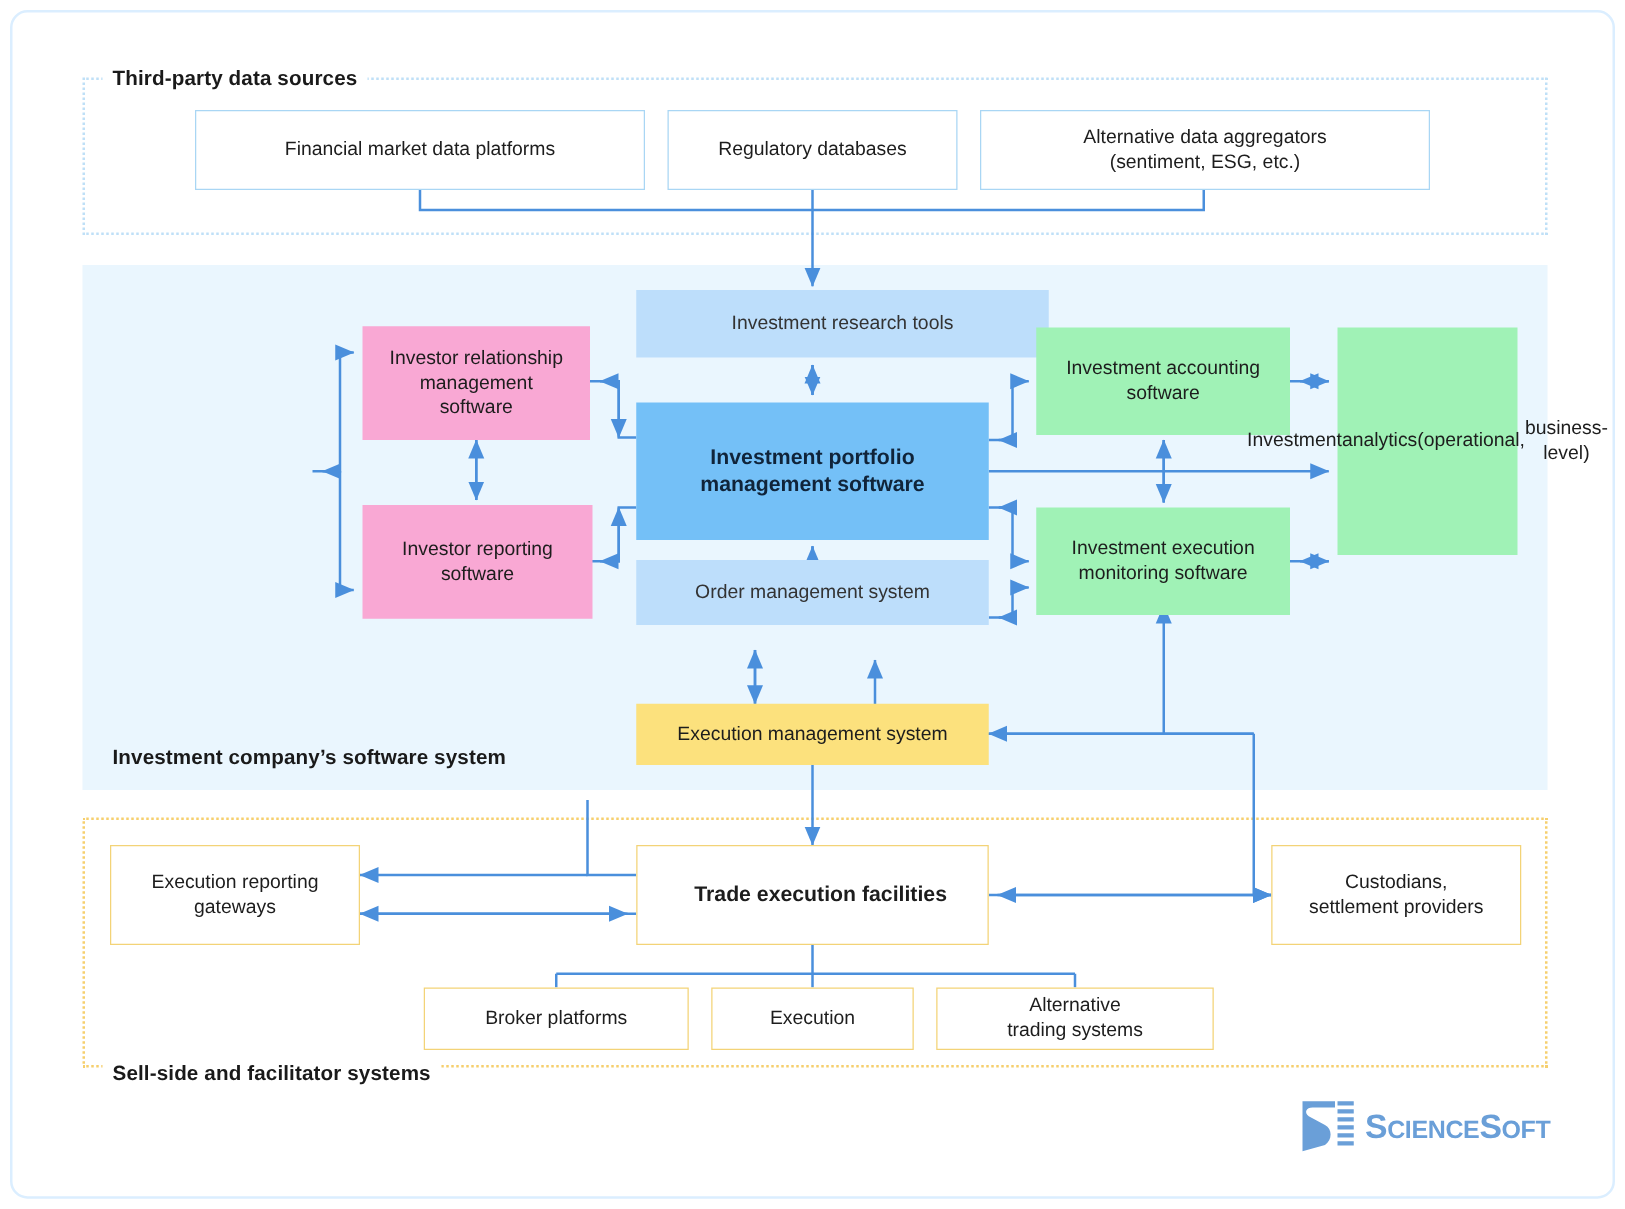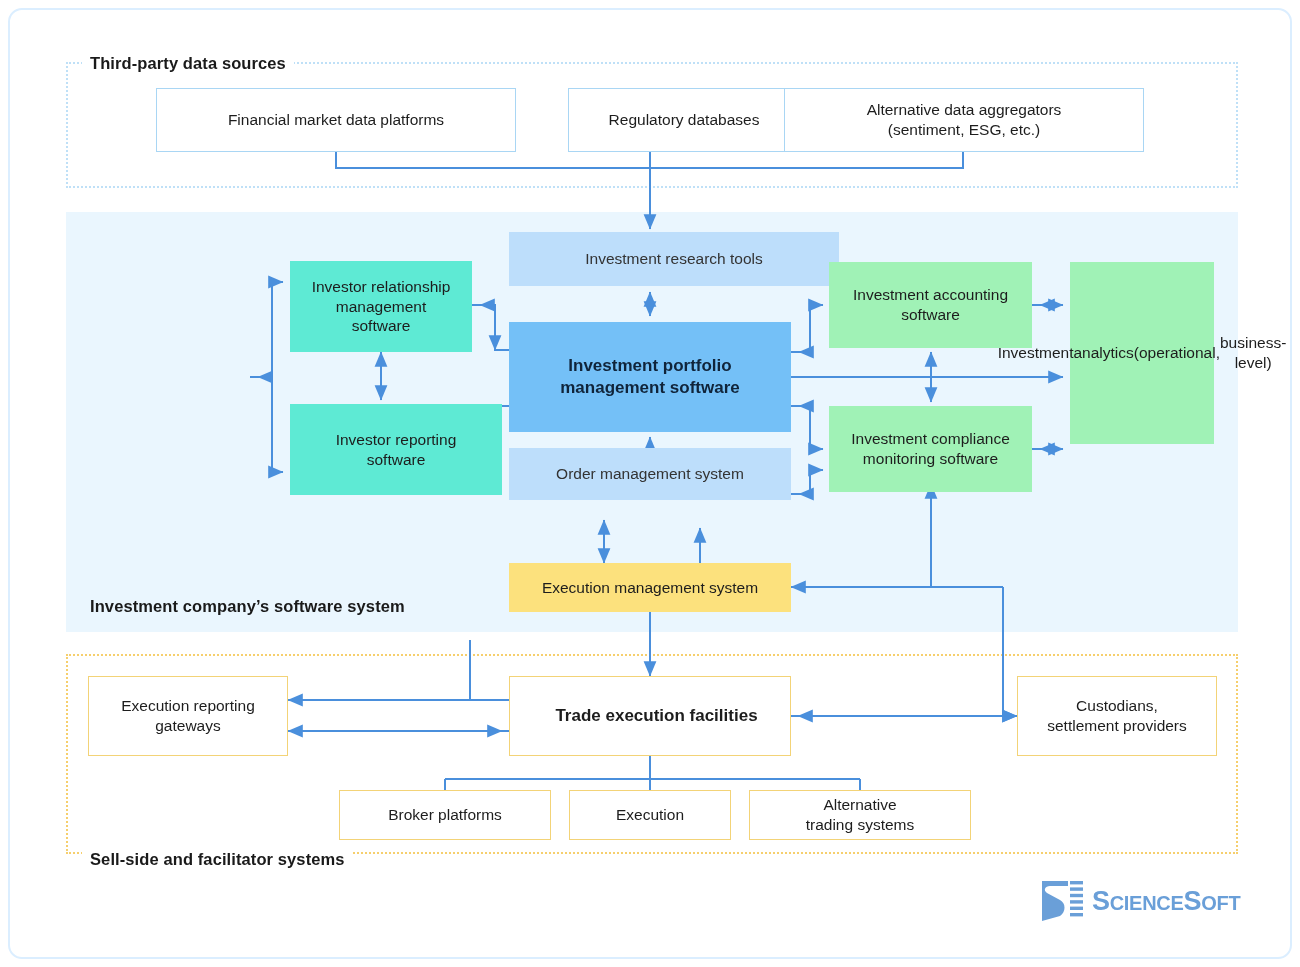--- a/index.html
+++ b/index.html
@@ -17,21 +17,21 @@
   #title-top{left:82px;top:54px;}
   #title-mid{left:82px;top:597px;background:#eaf6fe;}
   #title-bottom{left:82px;top:850px;}
 
   
   .node{position:absolute;box-sizing:border-box;display:flex;align-items:center;justify-content:center;text-align:center;font-size:15.5px;color:#1d1d1d;line-height:1.28;padding:4px 8px;}
   .node.white{background:#ffffff;border:1px solid #a9d6f4;}
   .node.yellowline{background:#ffffff;border:1px solid #f3d377;}
   .node.ltblue{background:#bddefb;border:none;color:#333333;}
   .node.mainblue{background:#74c0f7;border:none;font-weight:bold;font-size:17px;color:#10243a;}
-  .node.orange{background:#5eead4;border:none;text-align:right;}
+  .node.orange{background:#f9a8d4;border:none;text-align:right;}
   .node.yellow{background:#fce17d;border:none;}
   .node.green{background:#a0f2b6;border:none;}
   .node.bold{font-weight:bold;font-size:17px;padding-left:21px;}
 
   
   #wires{position:absolute;left:0;top:0;width:1300px;height:967px;pointer-events:none;}
 
   
   #logo{position:absolute;left:1038px;top:876px;width:210px;height:50px;display:flex;align-items:center;}
   #logo .mark{width:46px;height:44px;flex:0 0 auto;}
@@ -134,41 +134,41 @@
       <path d="M445,779 L445,790"></path>
       <path d="M650,779 L650,790"></path>
       <path d="M860,779 L860,790"></path>
     </g>
   </svg>
 
   <div class="node white" style="left:156px;top:88px;width:360px;height:64px;">
     <span>Financial market data platforms</span>
   </div>
 
-  <div class="node white" style="left:534px;top:88px;width:232px;height:64px;margin-left:34px;">
+  <div class="node white" style="left:534px;top:88px;width:232px;height:64px;">
     <span>Regulatory databases</span>
   </div>
 
   <div class="node white" style="left:784px;top:88px;width:360px;height:64px;flex-direction:column;">
     <span>Alternative data aggregators</span>
     <span>(sentiment, ESG, etc.)</span>
   </div>
 
   <div class="node ltblue" style="left:509px;top:232px;width:330px;height:54px;">
     <span>Investment research tools</span>
   </div>
 
   <div class="node orange" style="left:290px;top:261px;width:182px;height:91px;flex-direction:column;">
     <span>Investor relationship</span>
     <span>management</span>
     <span>software</span>
   </div>
 
 
-  <div class="node orange" style="left:290px;top:404px;width:212px;height:91px;flex-direction:column;">
+  <div class="node orange" style="left:290px;top:404px;width:184px;height:91px;flex-direction:column;">
     <span>Investor reporting</span>
     <span>software</span>
   </div>
 
   <div class="node mainblue" style="left:509px;top:322px;width:282px;height:110px;flex-direction:column;">
     <span>Investment portfolio</span>
     <span>management software</span>
   </div>
 
   <div class="node ltblue" style="left:509px;top:448px;width:282px;height:52px;">
@@ -178,21 +178,21 @@
   <div class="node yellow" style="left:509px;top:563px;width:282px;height:49px;">
     <span>Execution management system</span>
   </div>
 
   <div class="node green" style="left:829px;top:262px;width:203px;height:86px;flex-direction:column;">
     <span>Investment accounting</span>
     <span>software</span>
   </div>
 
   <div class="node green" style="left:829px;top:406px;width:203px;height:86px;flex-direction:column;">
-    <span>Investment compliance</span>
+    <span>Investment execution</span>
     <span>monitoring software</span>
   </div>
 
   <div class="node green" style="left:1070px;top:262px;width:144px;height:182px;flex-direction:row;">
     <span>Investment</span>
     <span>analytics</span>
     <span>(operational,</span>
     <span>business-level)</span>
   </div>
 

